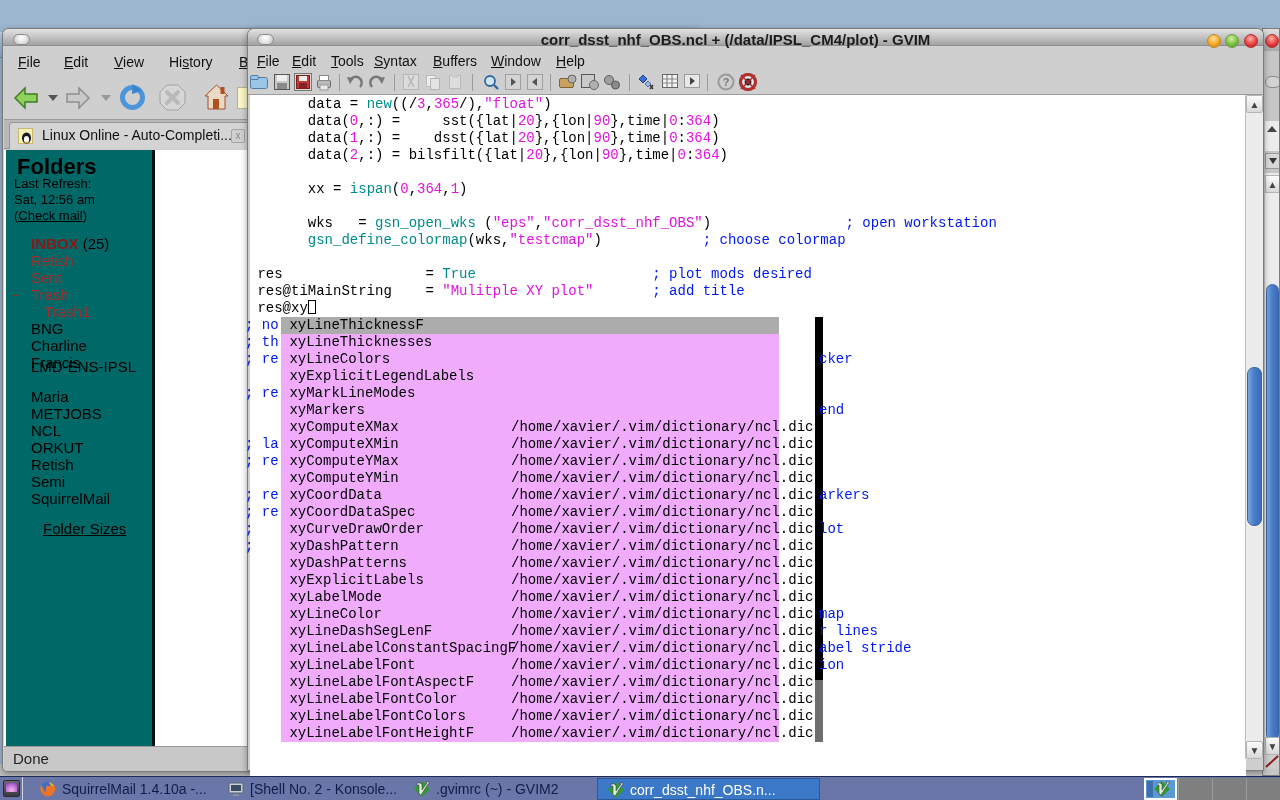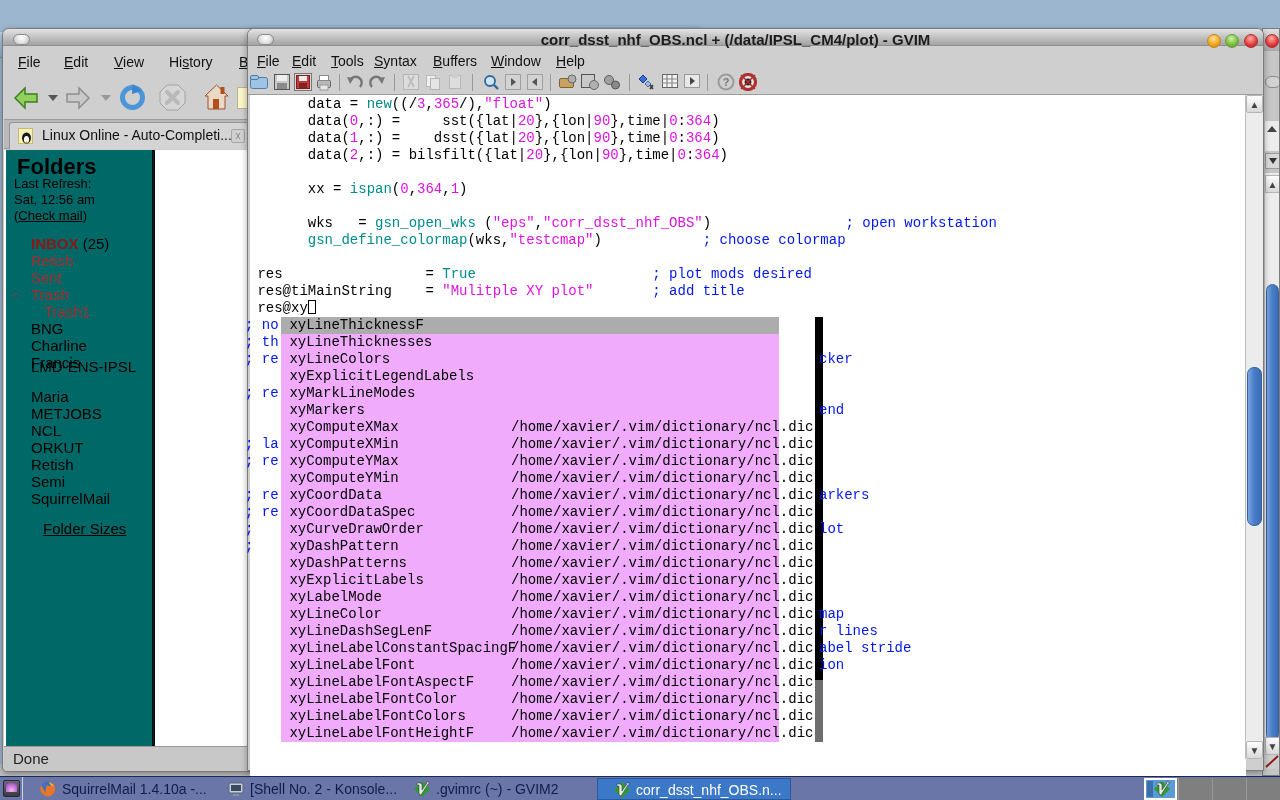--- a/index.html
+++ b/index.html
@@ -429,21 +429,21 @@
       </svg>SquirrelMail 1.4.10a -...</div>
   <div class="task" style="left:228px;"><svg class="ticon" viewBox="0 0 16 16">
         <rect x="1" y="2" width="14" height="10" rx="1.5" fill="#c8cfd8" stroke="#5a6270"></rect>
         <rect x="3" y="4" width="10" height="6" fill="#3a4a60"></rect>
         <rect x="5" y="13" width="6" height="2" fill="#8a92a0"></rect>
       </svg>[Shell No. 2 - Konsole...</div>
   <div class="task" style="left:414px;"><svg class="ticon" viewBox="0 0 16 16">
         <path d="M8 0 L16 8 L8 16 L0 8 Z" fill="#2f9a2f"></path>
         <path d="M3 2 L7 2 L7 3 L8 3 L8 9 L13 2 L12 2 L12 1 L15 1 L15 3 L14 3 L7 14 L6 14 L6 13 L5 13 L5 4 L3 4 Z" fill="#e8e8e8" stroke="#333" stroke-width="0.5"></path>
       </svg>.gvimrc (~) - GVIM2</div>
-  <div class="task" style="left:597px; width:194px; background:#3c78c8; color:#fff; padding-left:16px; border:1px solid #2a5a9a;"><svg class="ticon" viewBox="0 0 16 16">
+  <div class="task" style="left:597px; width:223px; background:#3c78c8; color:#fff; padding-left:10px; border:1px solid #2a5a9a;"><svg class="ticon" viewBox="0 0 16 16">
         <path d="M8 0 L16 8 L8 16 L0 8 Z" fill="#2f9a2f"></path>
         <path d="M3 2 L7 2 L7 3 L8 3 L8 9 L13 2 L12 2 L12 1 L15 1 L15 3 L14 3 L7 14 L6 14 L6 13 L5 13 L5 4 L3 4 Z" fill="#e8e8e8" stroke="#333" stroke-width="0.5"></path>
       </svg>corr_dsst_nhf_OBS.n...</div>
   <div style="position:absolute;left:1144px;top:1px;width:136px;height:22px;background:#7f7f7f;">
     <div style="position:absolute;left:34px;top:0;width:1px;height:22px;background:#9a9a9a;"></div>
     <div style="position:absolute;left:68px;top:0;width:1px;height:22px;background:#9a9a9a;"></div>
     <div style="position:absolute;left:102px;top:0;width:1px;height:22px;background:#9a9a9a;"></div>
     <div style="position:absolute;left:0;top:0;width:33px;height:22px;background:#5b9bd5;border:2px solid #fff;">
       <div style="position:absolute;left:1px;top:1px;width:6px;height:16px;background:#3d6faf;"></div>
       <svg style="position:absolute;left:8px;top:1px;" width="16" height="16" viewBox="0 0 16 16">

